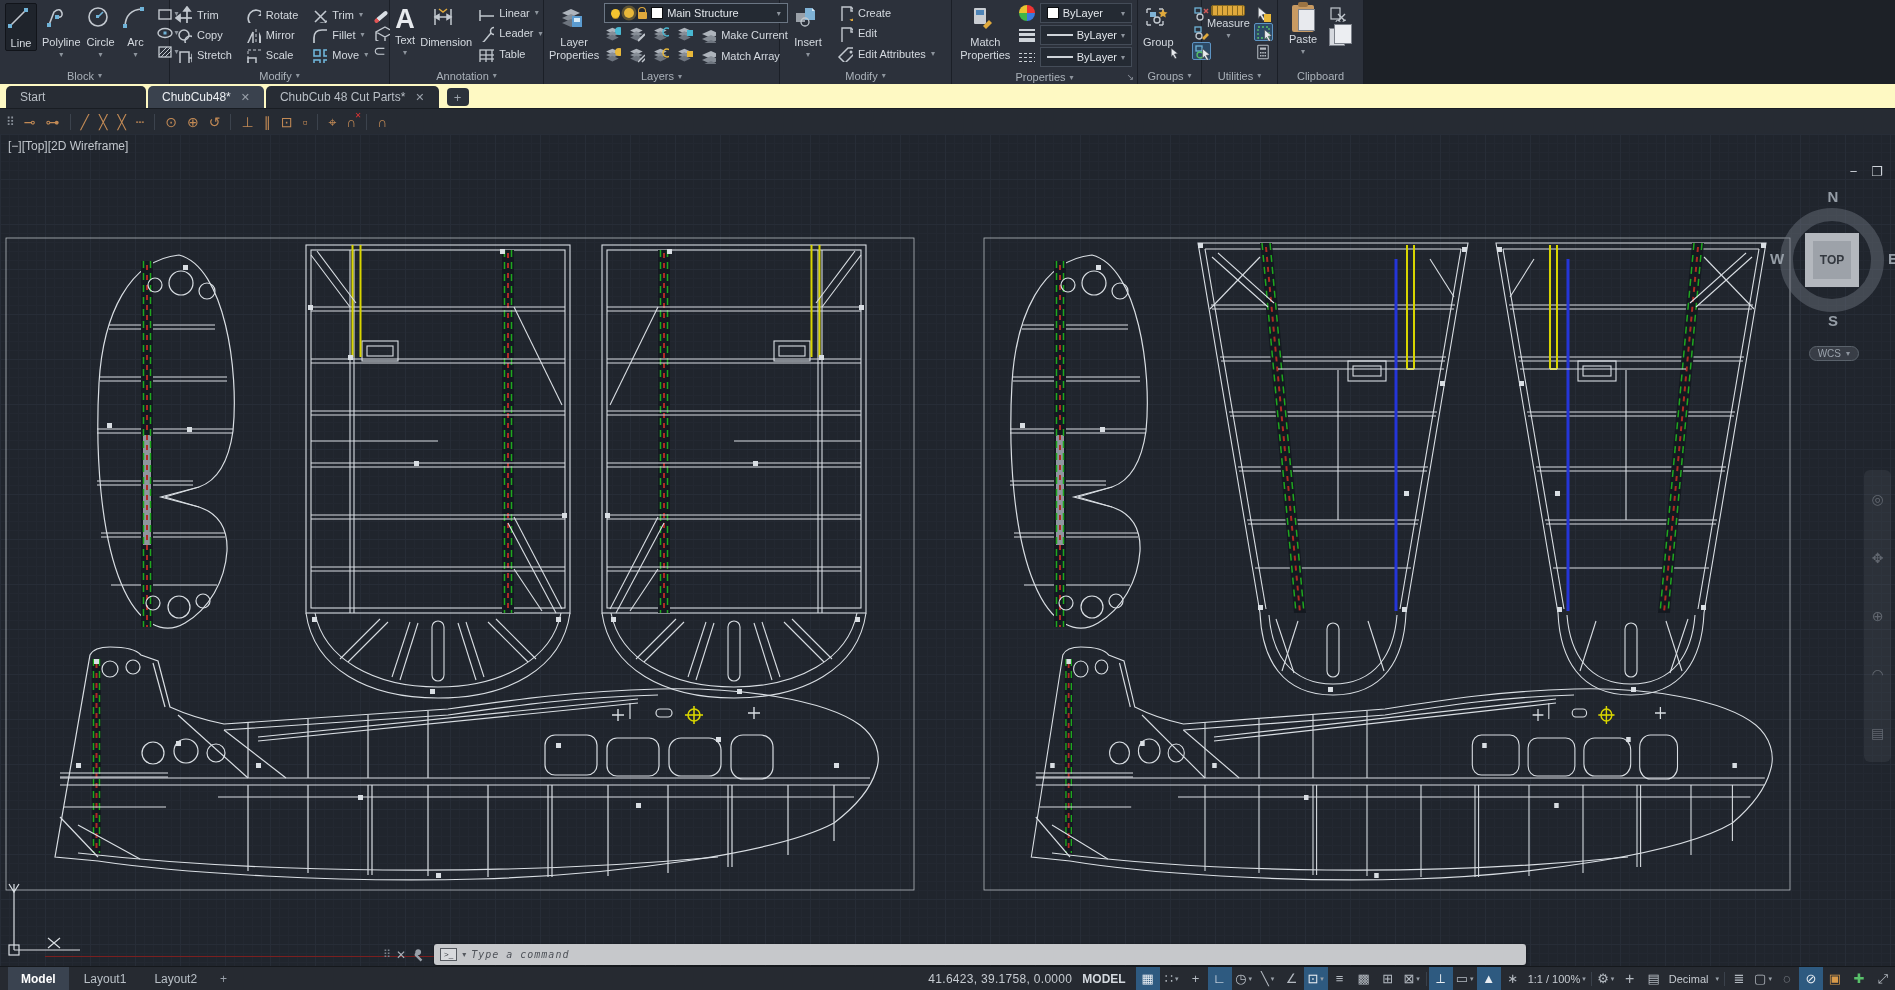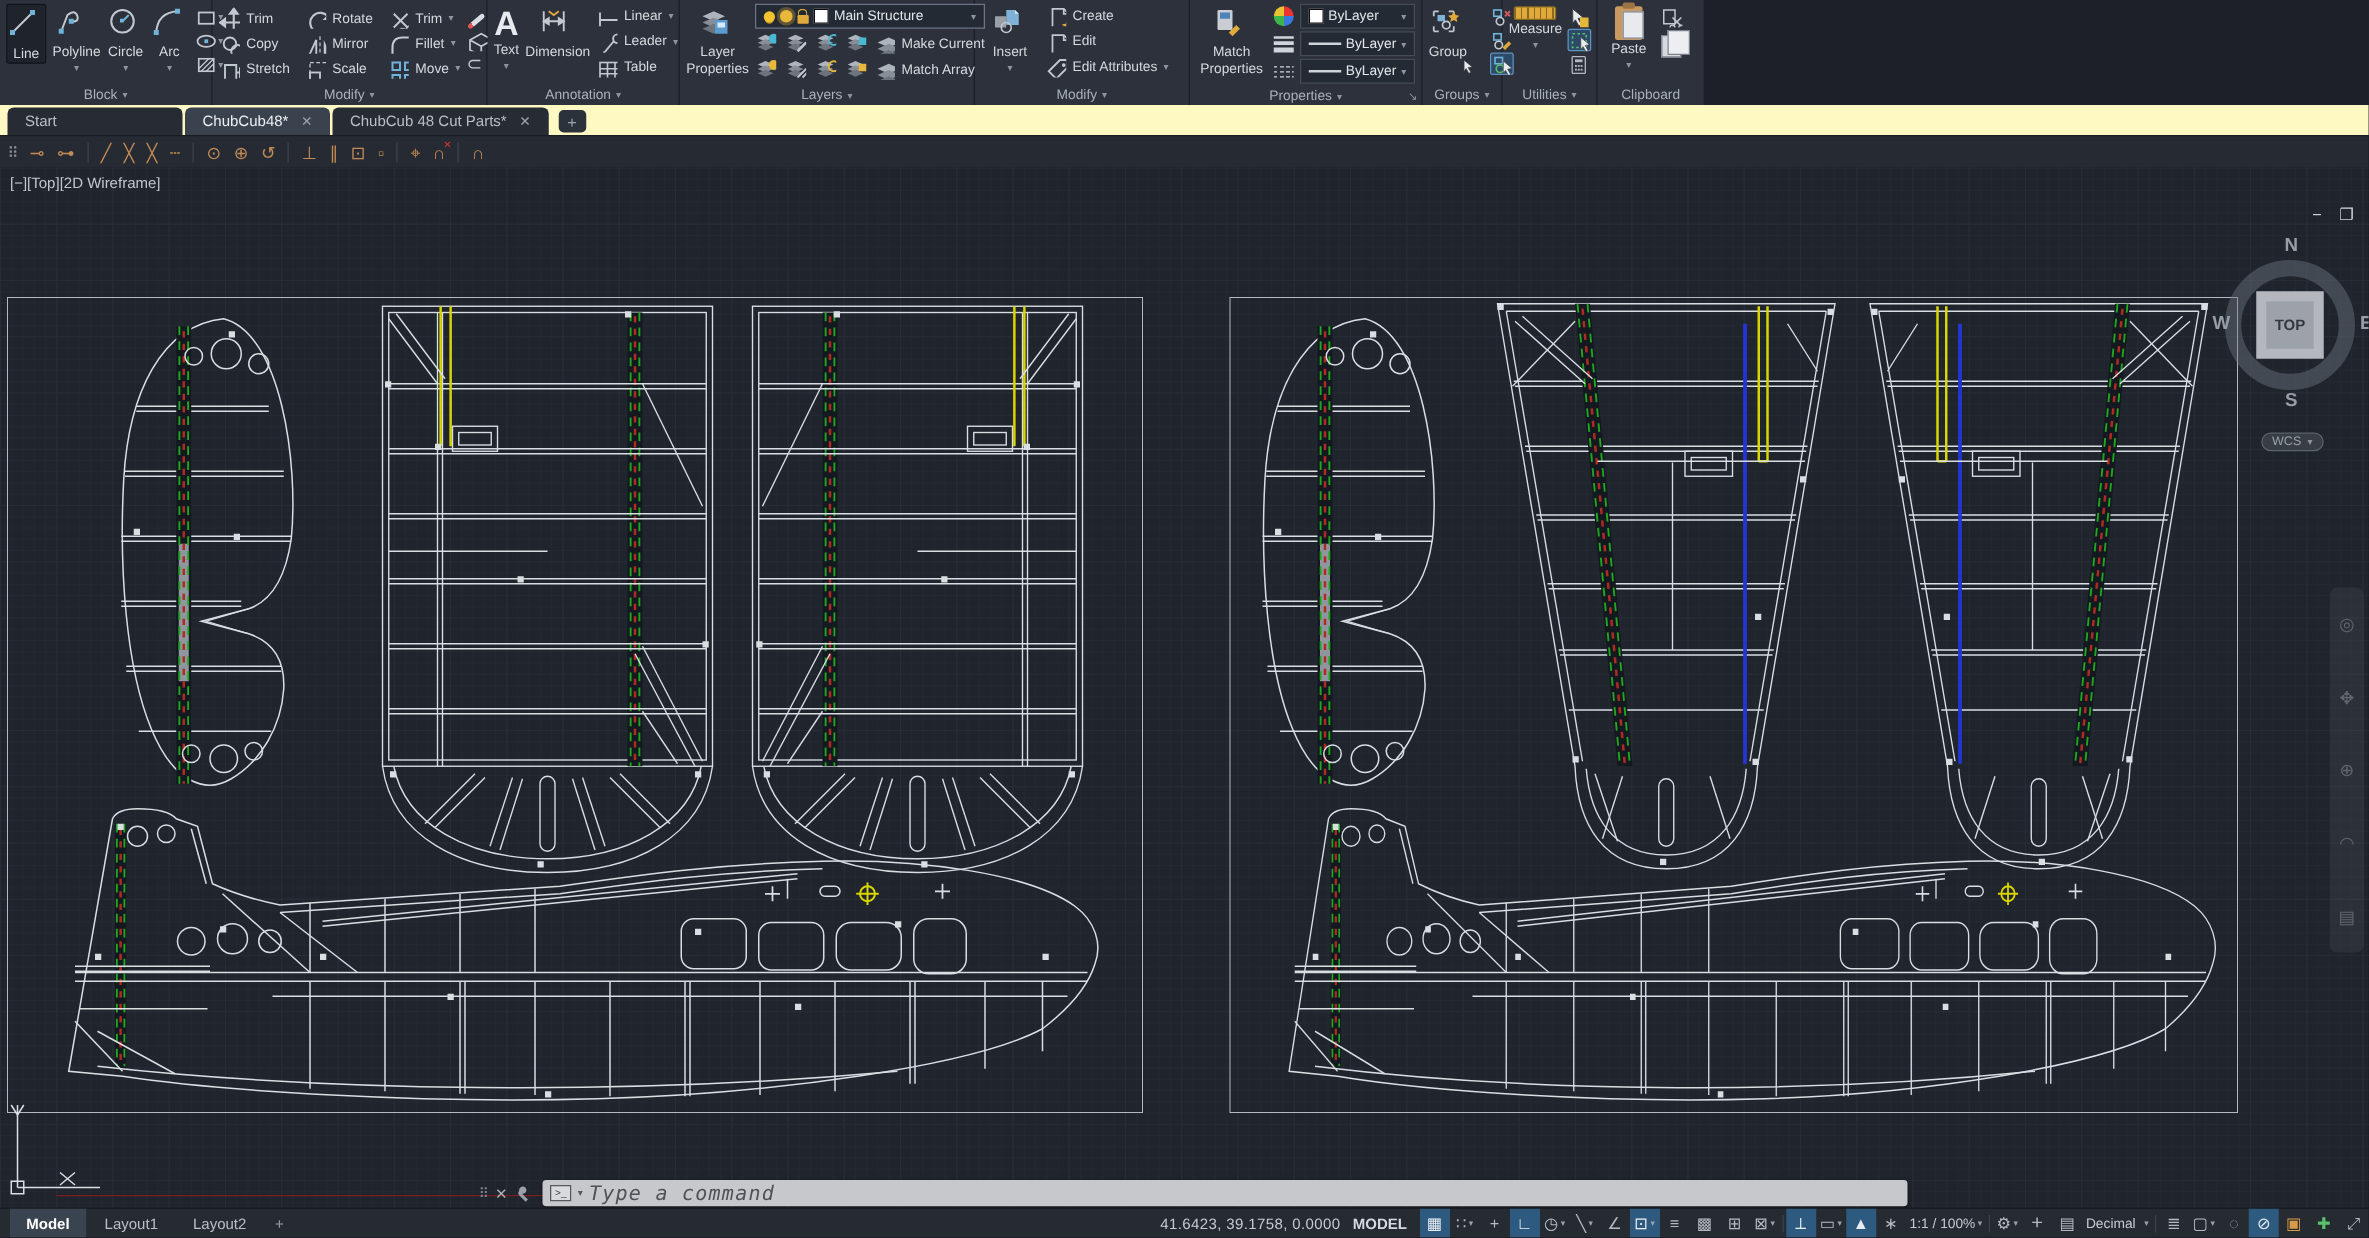--- a/index.html
+++ b/index.html
@@ -90,21 +90,21 @@
        color:#9aa2ab;font-size:10px;padding:1px 8px;display:flex;gap:5px;align-items:center;z-index:4}
   .navbar{position:absolute;right:4px;top:336px;width:27px;height:292px;background:rgba(130,138,148,.12);
           border-radius:6px;display:flex;flex-direction:column;align-items:center;justify-content:space-around;z-index:3}
   .navbar span{color:rgba(195,201,209,.35);font-size:14px}
   .cmdrow{position:absolute;left:383px;top:810px;display:flex;align-items:center;gap:7px;z-index:5}
   .cmddots{color:#7e858e;font-size:11px;letter-spacing:-2px}
   .cmdx{color:#aab0b8;font-size:12px}
   .cmdbar{width:1092px;height:21px;background:#c6c8cb;border-radius:3px;display:flex;align-items:center;padding:0 6px;gap:5px;
           box-shadow:0 1px 3px rgba(0,0,0,.5)}
   .prompt{width:17px;height:13px;border:1px solid #55595f;font-size:8px;color:#3a3e44;display:flex;align-items:center;justify-content:center;background:#d8dadd}
-  .cmdtext{font-family:"DejaVu Sans Mono",monospace;font-style:italic;font-size:16px;color:#4e5258;letter-spacing:1px}
+  .cmdtext{font-family:"DejaVu Sans Mono",monospace;font-style:italic;font-size:10px;color:#4e5258;letter-spacing:1px}
   .cmdbar .car{color:#55595f}
   .redline{position:absolute;left:45px;top:822px;width:725px;height:1px;background:#7a1f1f;z-index:2}
   
   .statusbar{height:24px;background:#262a31;border-top:1px solid #15181c;display:flex;align-items:center;color:#c6cbd1;font-size:12px}
   .mtabs{display:flex;align-items:center;height:100%;padding-left:8px;gap:2px}
   .mtab{padding:0 13px;height:100%;display:flex;align-items:center;color:#b9c0c7}
   .mtab.active{background:#3a4350;color:#fff;font-weight:bold}
   .mtab.add{padding:0 8px;color:#9aa1aa}
   .coords{margin-left:auto;letter-spacing:.3px}
   .space{margin:0 10px;font-weight:bold;color:#d4d9df}

